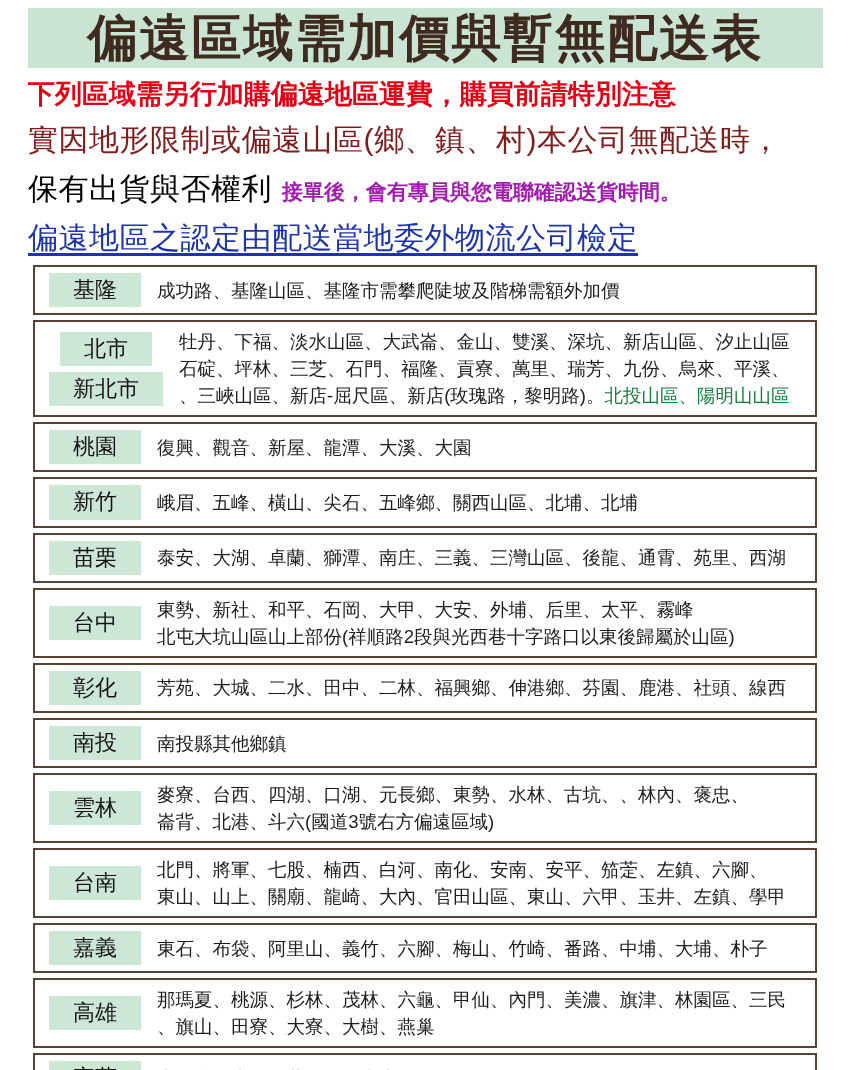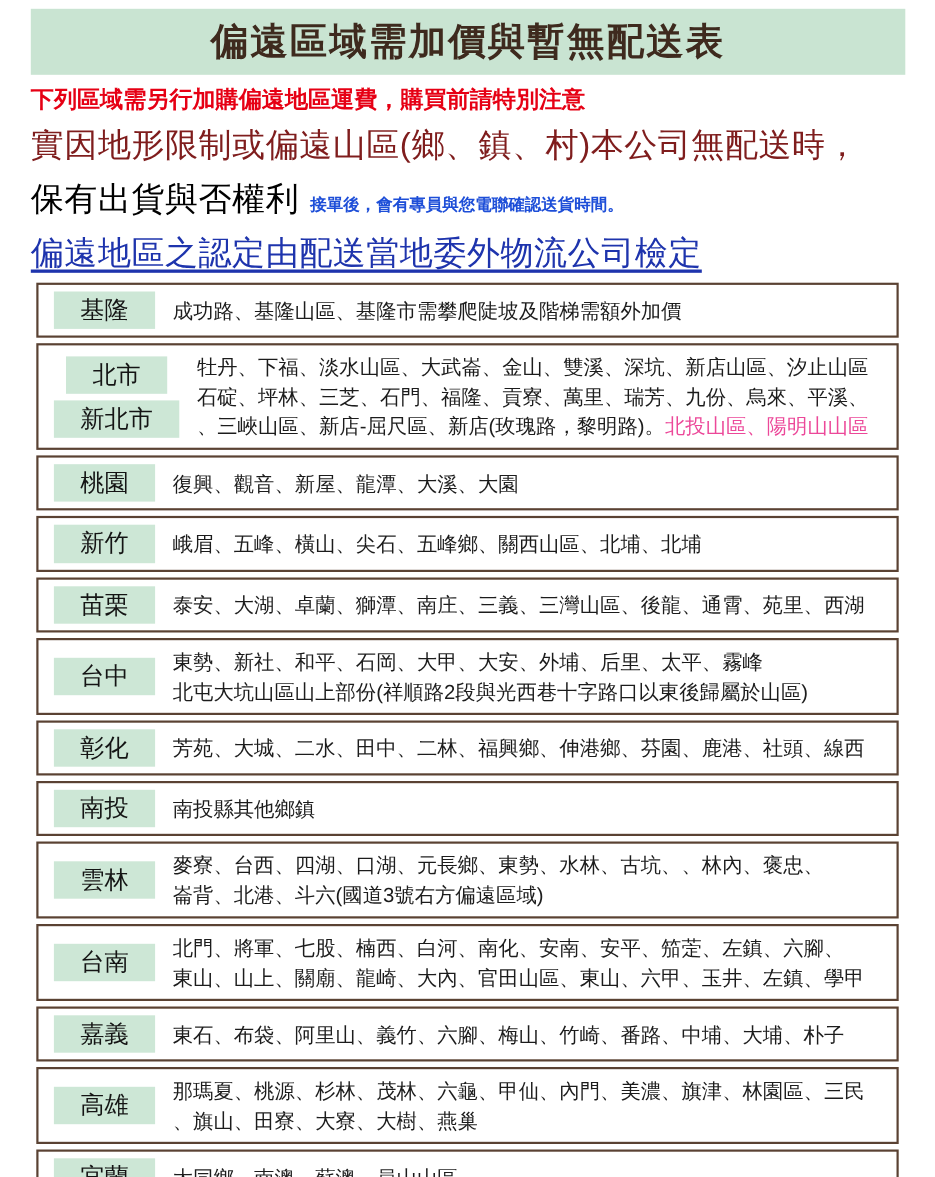--- a/index.html
+++ b/index.html
@@ -8,39 +8,39 @@
     font-family:"Liberation Sans","DejaVu Sans",sans-serif;
     -webkit-font-smoothing:antialiased;
   }
   .page{position:relative;width:850px;height:1070px;background:#fff;}
 
   .title-bar{
     margin:8px 0 0 28px;width:795px;height:60px;
     background:#c9e4d2;display:flex;align-items:center;justify-content:center;
   }
   .title{
-    font-size:34px;font-weight:bold;color:#3e2a1e;letter-spacing:2px;white-space:nowrap;
+    font-size:50px;font-weight:bold;color:#3e2a1e;letter-spacing:2px;white-space:nowrap;
   }
 
   .notice-red{
     margin:8px 0 0 28px;
     font-family:"Liberation Serif","DejaVu Serif",serif;
-    font-weight:bold;font-size:21px;color:#e60014;white-space:nowrap;
+    font-weight:bold;font-size:27px;color:#e60014;white-space:nowrap;
   }
 
   .para1{
     margin:8px 0 0 28px;font-size:30px;color:#7f1d1d;white-space:nowrap;letter-spacing:0.5px;
   }
   .para2{
     margin:8px 0 0 28px;display:flex;align-items:baseline;gap:10px;white-space:nowrap;
   }
   .para2-main{font-size:30px;color:#000000;letter-spacing:0.5px;}
   .para2-red{
     font-family:Liberation Sans, sans-serif;
-    font-weight:bold;font-size:15px;color:#1d4ed8;
+    font-weight:bold;font-size:21px;color:#a21caf;
   }
 
   .blue-heading{
     margin:8px 14px 6px 28px;font-size:30px;color:#1e34ad;
     text-decoration:underline;text-underline-offset:5px;
     white-space:nowrap;letter-spacing:0.5px;width:fit-content;
   }
 
   .region-table{
     margin:0 0 0 33px;width:784px;
@@ -57,21 +57,21 @@
     align-items:center;justify-content:center;gap:6px;flex:0 0 auto;
   }
   .region-label{
     background:#cde7d6;color:#141414;font-size:22px;
     padding:5px 24px;text-align:center;white-space:nowrap;line-height:1.1;
   }
   .content-col{flex:1 1 auto;min-width:0;}
   .area-line{
     font-size:18.5px;color:#1c1c1c;line-height:27px;white-space:nowrap;
   }
-  .gray-tail{color:#ec4899;margin-top:20px;}
+  .gray-tail{color:#15803d;margin-top:20px;}
 </style>
 </head>
 <body>
 
 <div class="page">
 
   <div class="title-bar">
     <div class="title">偏遠區域需加價與暫無配送表</div>
   </div>
 

